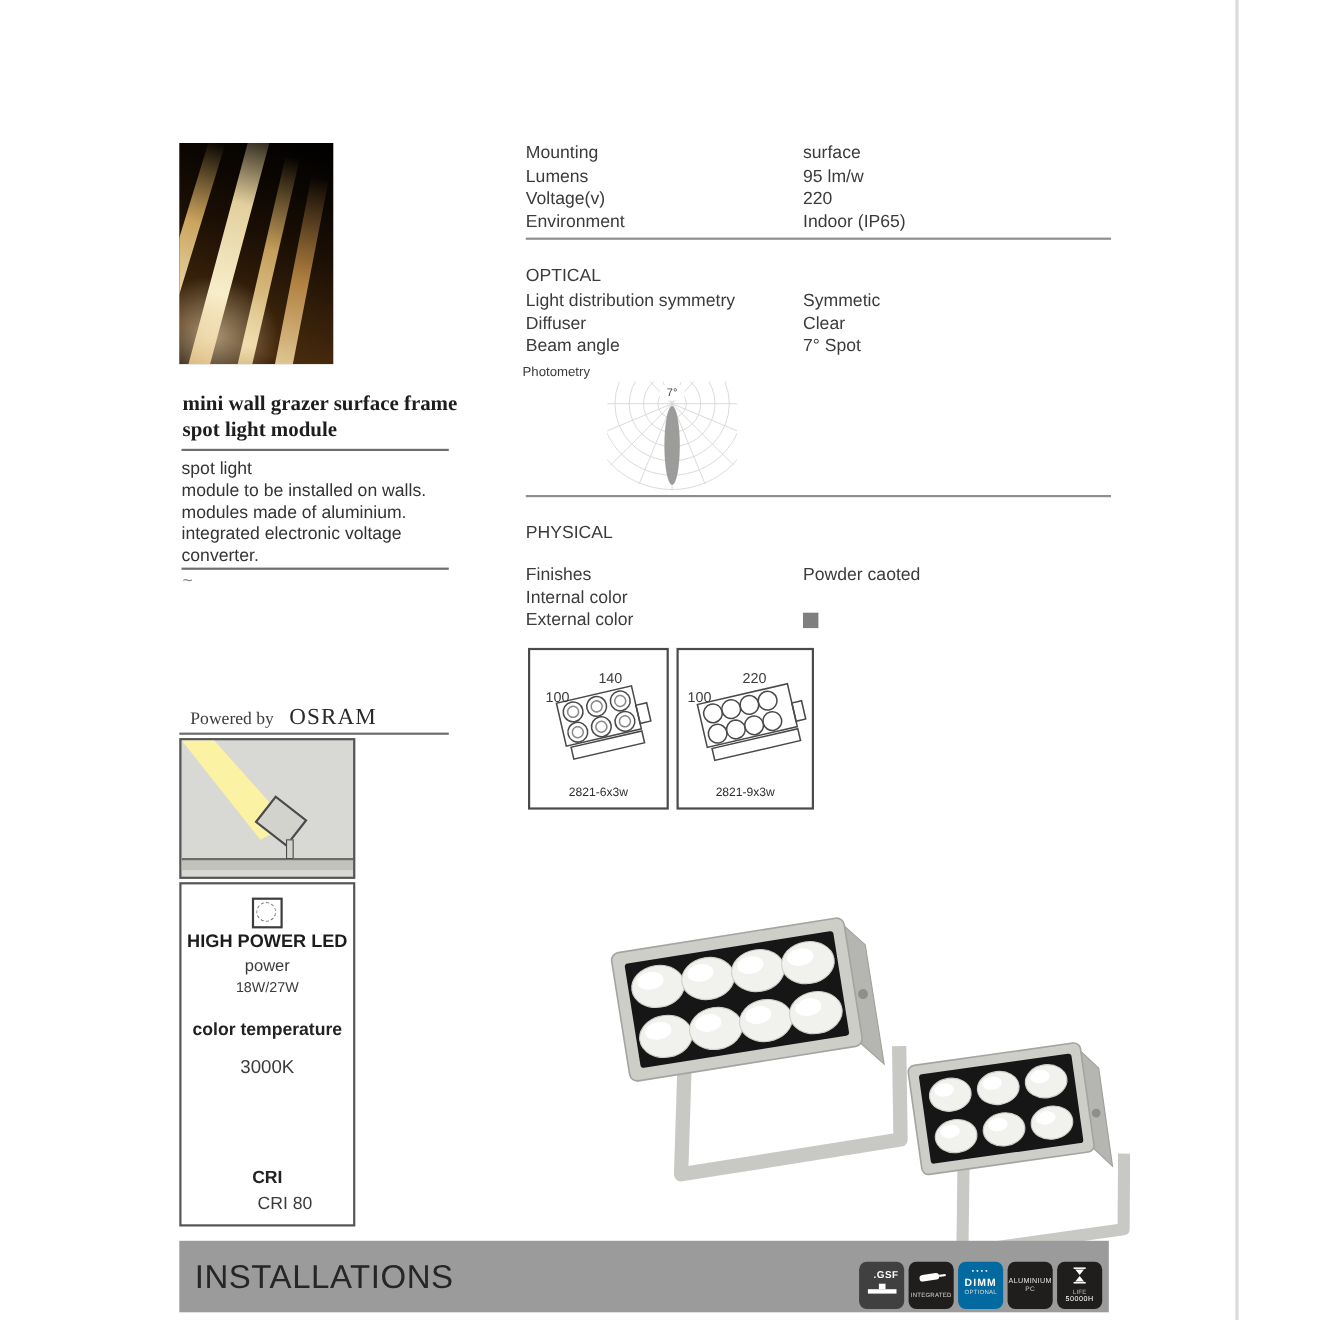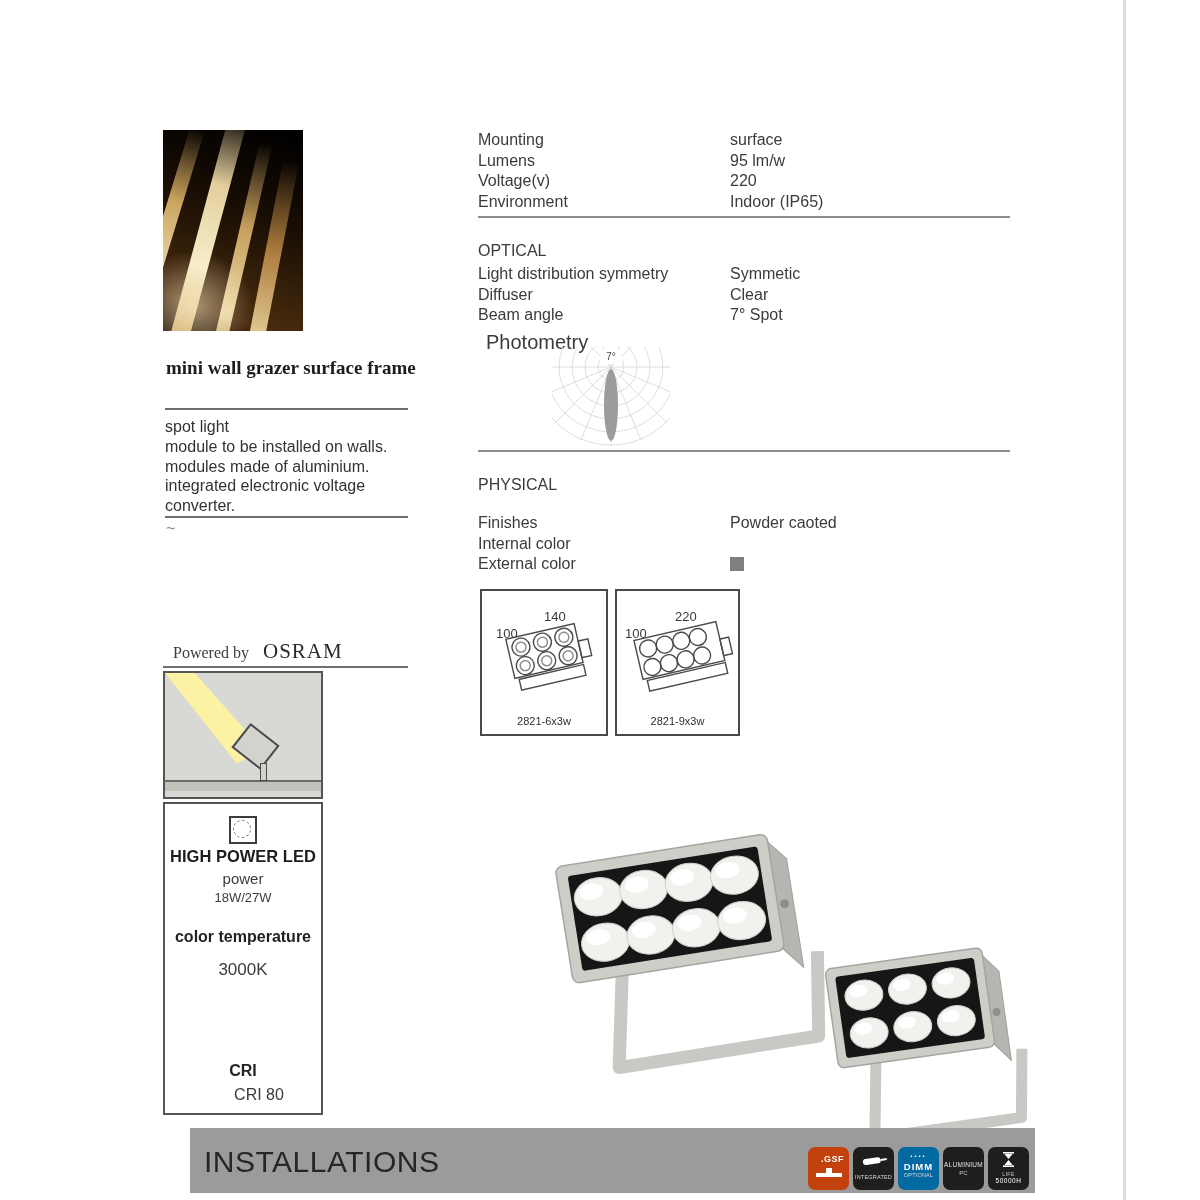--- a/index.html
+++ b/index.html
@@ -52,21 +52,21 @@
   .p-ct-l{top:124px;font-size:16px;font-weight:bold;color:#222;}
   .p-ct-v{top:156px;font-size:17px;}
   .p-cri-l{top:258px;font-size:16px;font-weight:bold;color:#222;}
   .p-cri-v{top:282px;font-size:16px;padding-left:32px;}
 
   
   .spec-block{left:478px;width:535px;}
   .row{display:flex;font-size:16px;line-height:20.6px;color:#3b3b3b;}
   .row .lbl{width:252px;flex:none;}
   .heading{position:absolute;left:478px;font-size:16px;color:#3b3b3b;}
-  .photom-label{left:486px;top:331px;font-size:20px;}
+  .photom-label{left:475px;top:331px;font-size:12px;}
   .swatch{display:inline-block;width:14px;height:14px;background:#7f7f7f;margin-top:3px;}
 
   .model-box{position:absolute;top:589px;height:143px;border:2px solid #4a4a4a;background:#fff;}
   .mb1{left:480px;width:124px;}
   .mb2{left:615px;width:121px;}
   .model-code{position:absolute;left:0;right:0;bottom:7px;text-align:center;font-size:11px;color:#2e2e2e;}
 
   .bar{left:163px;top:1128px;width:845px;height:65px;background:#9b9b9b;}
   .bar-title{position:absolute;left:14px;top:17px;font-size:30px;color:#262626;letter-spacing:.5px;}
   .badges{position:absolute;right:6px;bottom:3px;display:flex;gap:4px;}
@@ -95,20 +95,21 @@
   <div class="abs photo">
     <div class="streak s1"></div>
     <div class="streak s2"></div>
     <div class="streak s3"></div>
     <div class="streak s4"></div>
     <div class="glow"></div>
   </div>
 
   <div class="abs prod-title">
     <div>mini wall grazer surface frame</div>
+    <div>spot  light module</div>
   </div>
   <div class="hr dark" style="left:165px;top:408px;width:243px;"></div>
 
   <div class="abs desc">
     <div>spot light</div>
     <div>module to be installed on walls.</div>
     <div>modules made of aluminium.</div>
     <div>integrated electronic voltage</div>
     <div>converter.</div>
   </div>
@@ -314,24 +315,24 @@
           <ellipse cx="90" cy="50" rx="9" ry="6" fill="#ffffff"></ellipse>
         <ellipse cx="134" cy="50" rx="9" ry="6" fill="#ffffff"></ellipse>
         <ellipse cx="46" cy="88" rx="9" ry="6" fill="#ffffff"></ellipse>
           <ellipse cx="90" cy="88" rx="9" ry="6" fill="#ffffff"></ellipse>
         <ellipse cx="134" cy="88" rx="9" ry="6" fill="#ffffff"></ellipse>
       </g>
       <circle cx="180" cy="90" r="4" fill="#8e8e8a"></circle>
     </g>
   </svg>
 
-  <div class="abs bar" style="background: rgb(155, 155, 155); margin-left: 27px;">
+  <div class="abs bar" style="background: rgb(155, 155, 155);">
     <div class="bar-title">INSTALLATIONS</div>
     <div class="badges">
-      <div class="badge gsf" style="background: #c2410c;">
+      <div class="badge gsf" style="background: #404040;">
         <div class="b-big">.GSF</div>
         <svg width="30" height="12" viewBox="0 0 30 12">
           <rect x="2" y="7" width="26" height="4" fill="#fff"></rect>
             <rect x="12" y="2" width="6" height="5" fill="#fff"></rect>
         </svg>
       </div>
       <div class="badge integrated" style="background: rgb(31, 30, 28);">
         <svg width="30" height="13" viewBox="0 0 30 13">
           <g transform="rotate(-8 14 7)">
               <rect x="4" y="3" width="18" height="6" rx="3" fill="#fff"></rect>

